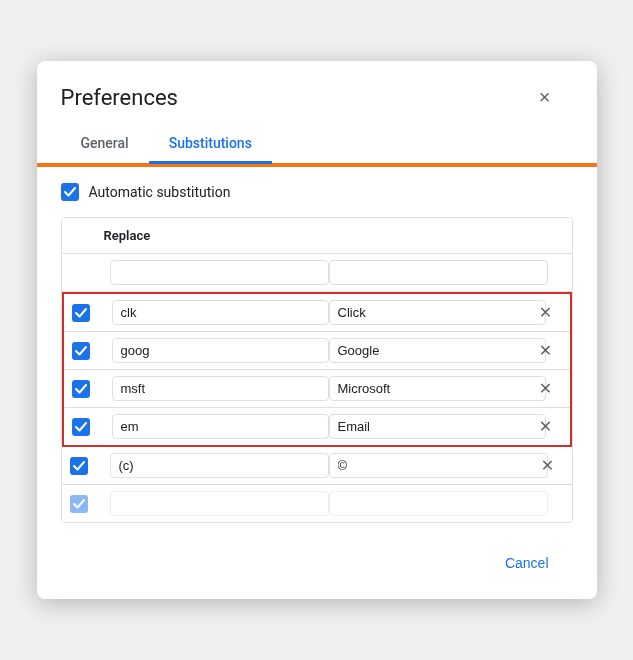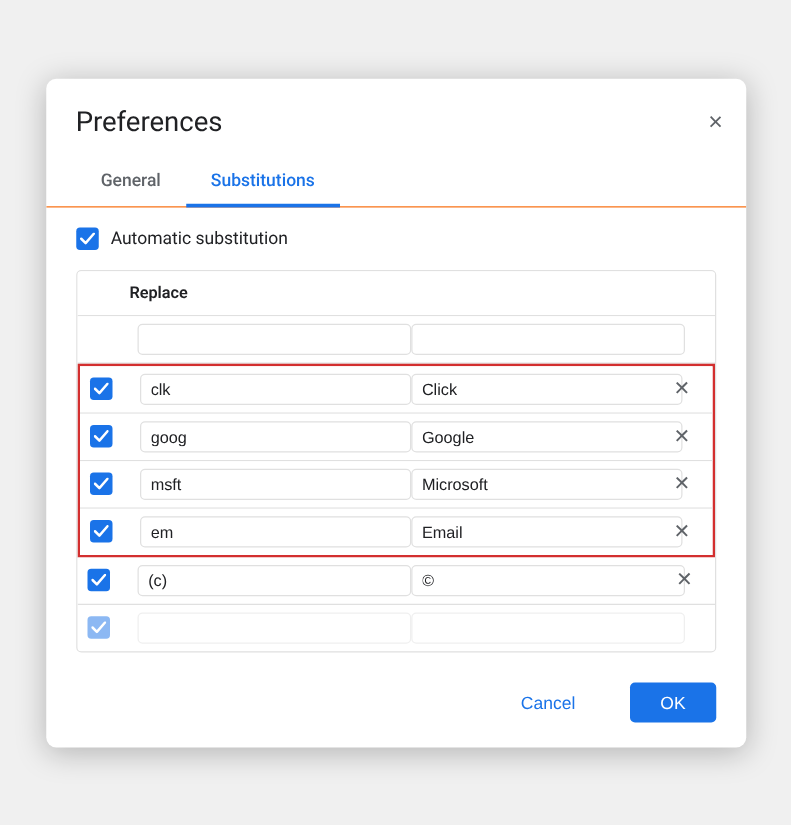--- a/index.html
+++ b/index.html
@@ -18,21 +18,21 @@
       box-shadow: 0 4px 24px rgba(0,0,0,0.25);
       width: 560px;
       padding: 0;
       overflow: hidden;
       position: relative;
     }
     .dialog-header {
       display: flex;
       align-items: center;
       justify-content: space-between;
-      padding: 20px 8px 12px 24px;
+      padding: 20px 36px 12px 24px;
     }
     .dialog-title {
       font-size: 22px;
       font-weight: 400;
       color: #202124;
     }
     .close-btn {
       background: none;
       border: none;
       cursor: pointer;
@@ -41,21 +41,21 @@
       width: 32px;
       height: 32px;
       display: flex;
       align-items: center;
       justify-content: center;
       border-radius: 50%;
       padding: 0;
     }
     .tabs {
       display: flex;
-      border-bottom: 1px solid #f97316;
+      border-bottom: 4px solid #f97316;
       padding: 0 24px;
     }
     .tab {
       padding: 10px 20px;
       cursor: pointer;
       color: #5f6368;
       font-size: 14px;
       font-weight: 500;
       border-bottom: 3px solid transparent;
       margin-bottom: -1px;
@@ -305,15 +305,14 @@
         </div>
         <input class="row-input" value="" style="">
         <input class="row-input" value="" style="">
         <div></div>
       </div>
     </div>
   </div>
 
   <div class="dialog-footer">
     <button class="btn-cancel">Cancel</button>
-    <button class="btn-ok">OK</button>
   </div>
 </div>
 
 </body></html>

